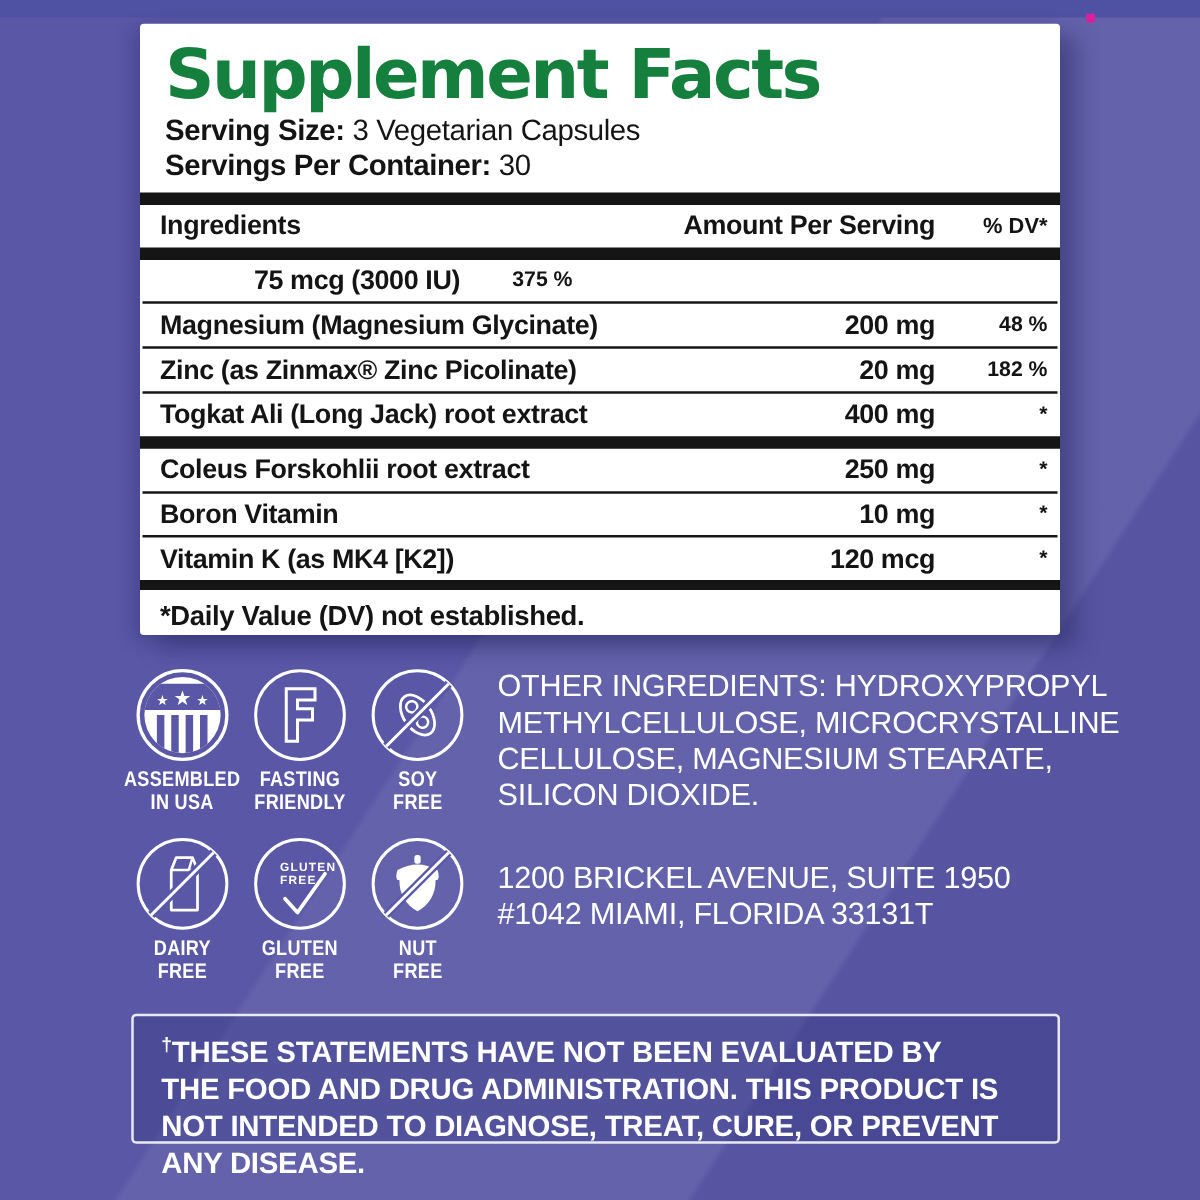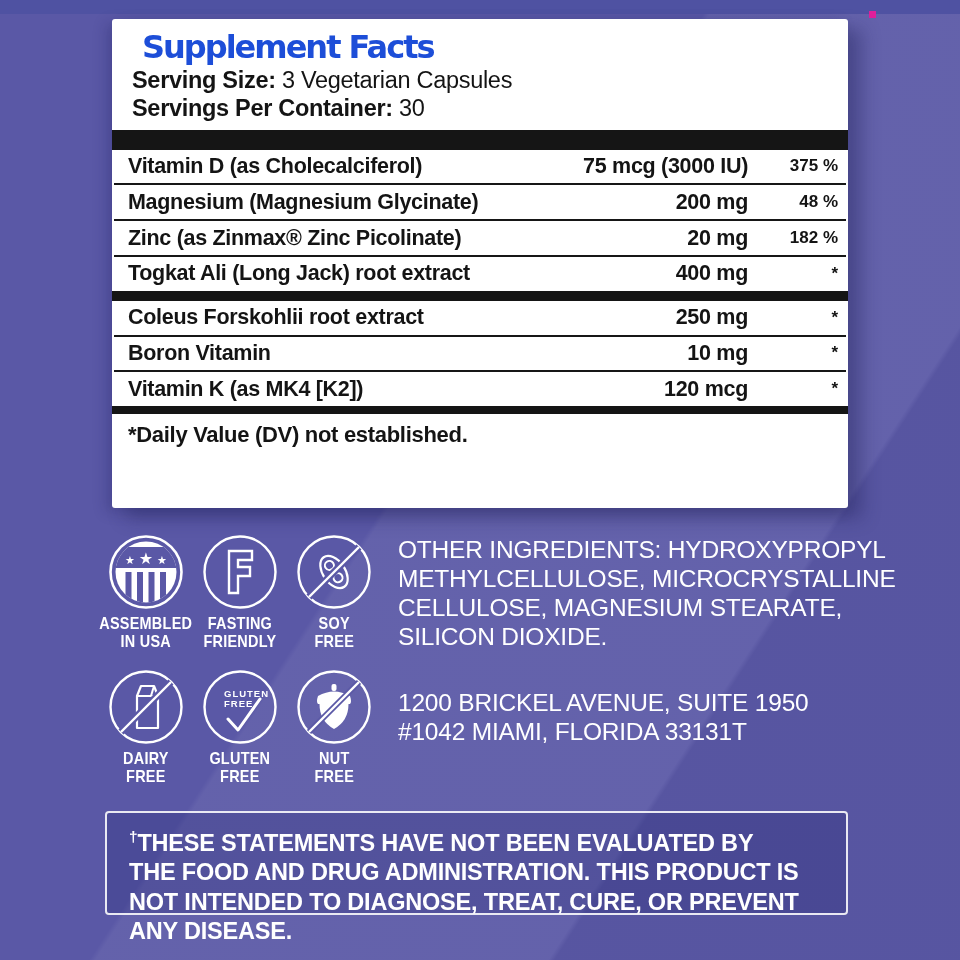--- a/index.html
+++ b/index.html
@@ -22,21 +22,21 @@
   
   .label-panel {
     position:absolute; left:112px; top:19px; width:736px; height:489px;
     background:#ffffff; border-radius:3px; z-index:3;
     box-shadow:14px 10px 18px rgba(25,25,80,0.35), -6px 4px 14px rgba(25,25,80,0.22);
     color:#141414;
   }
   .panel-head { padding:12px 20px 0 20px; }
   .sf-title {
     font-family:"DejaVu Sans", sans-serif;
-    font-size:32px; font-weight:bold; letter-spacing:-2px; line-height:1.05; color:#1d4ed8;margin-left:10px;
+    font-size:55px; font-weight:bold; letter-spacing:-2px; line-height:1.05; color:#15803d;
   }
   .serving-line { font-size:23.5px; line-height:26px; margin-top:2px; letter-spacing:-0.3px; }
   .serving-line:first-of-type { margin-top:13px; }
   .serving-line b { font-weight:bold; }
   .bar { background:#151515; width:100%; }
   .bar-10 { height:10px; }
   .bar-8  { height:8px; }
   .bar-head { margin-top:9px; }
   .t-row { display:flex; align-items:center; height:33.8px; padding:0 10px 0 16px; }
   .t-header { font-weight:bold; }
@@ -90,24 +90,28 @@
 <div class="top-strip"></div>
 <div class="pink-dot"></div>
 
 <div class="label-panel">
   <div class="panel-head">
     <div class="sf-title">Supplement Facts</div>
     <div class="serving-line"><b>Serving Size:</b> <span>3 Vegetarian Capsules</span></div>
     <div class="serving-line"><b>Servings Per Container:</b> <span>30</span></div>
   </div>
   <div class="bar bar-10 bar-head"></div>
+  <div class="t-row t-header">
+    <span class="col-ing">Ingredients</span>
+    <span class="col-amt">Amount Per Serving</span>
+    <span class="col-dv">% DV*</span>
+  </div>
   <div class="bar bar-10"></div>
   <div id="table-body">
   <div class="t-row">
-    <span class="col-ing">Vitamin D (as Cholecalciferol)</span>
     <span class="col-amt">75 mcg (3000 IU)</span>
     <span class="col-dv">375 %</span>
   </div>
 <div class="hairline"></div>
   <div class="t-row">
     <span class="col-ing">Magnesium (Magnesium Glycinate)</span>
     <span class="col-amt">200 mg</span>
     <span class="col-dv">48 %</span>
   </div>
 <div class="hairline"></div>

